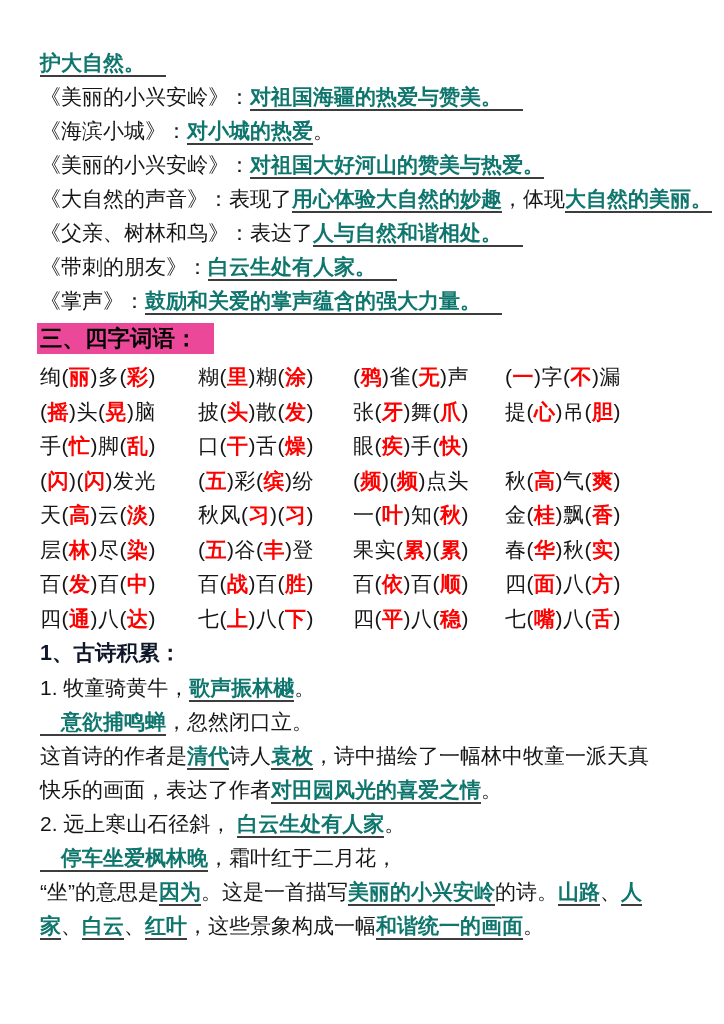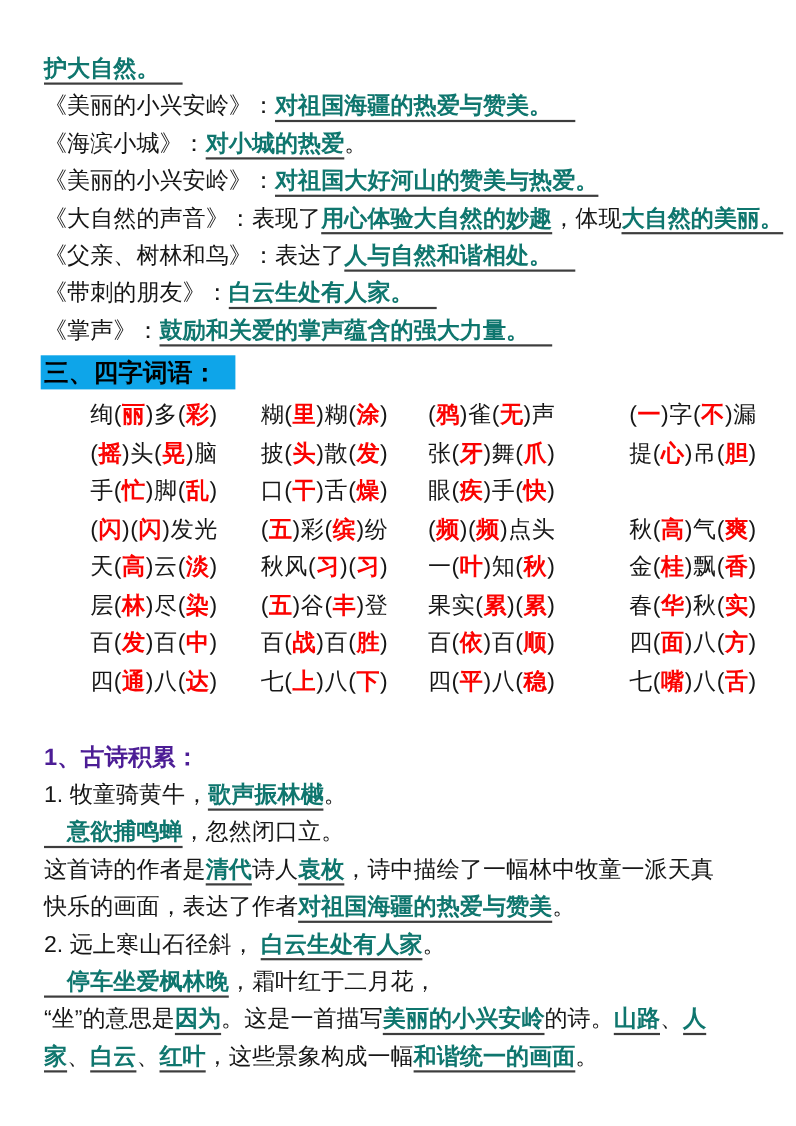--- a/index.html
+++ b/index.html
@@ -23,39 +23,37 @@
   .seg-black { color: #161616; }
   .seg-red {
     color: #0f766e;
     font-weight: bold;
     border-bottom: 2px solid #3d3d3d;
     padding-bottom: 1px;
     text-align: right;
   }
   .hl-header { margin: 3px 0 3px -3px; line-height: 36px; }
   .hl-band {
-    background: #0ea5e9;
+    background: #ec4899;
     color: #000000;
     font-weight: bold;
     font-size: 22.5px;
     padding: 3px 16px 3px 3px;
   }
   .subheader {
     font-weight: bold;
     font-size: 21.5px;
     line-height: 35px;
-    color: #4c1d95;
-    margin-top: 34px;
+    color: #0f172a;
   }
   .word-row {
     display: grid;
     grid-template-columns: 158px 155px 152px 1fr;
     line-height: 34.5px;
     white-space: nowrap;
-    text-align: right;
   }
   .word-cell { letter-spacing: 0.5px; }
   .word-black { color: #161616; }
   .word-red { color: #fb0200; font-weight: bold; }
 </style>
 </head>
 <body>
 
 <div class="page">
 
@@ -124,20 +122,20 @@
       </div>
     </div>
 
 
   <div class="subheader">1、古诗积累：</div>
 
   <div id="poem-lines">
       <div class="line"><span class="seg-black">1. 牧童骑黄牛，</span><span class="seg-red">歌声振林樾</span><span class="seg-black">。</span></div>
       <div class="line"><span class="seg-red">　意欲捕鸣蝉</span><span class="seg-black">，忽然闭口立。</span></div>
       <div class="line"><span class="seg-black">这首诗的作者是</span><span class="seg-red">清代</span><span class="seg-black">诗人</span><span class="seg-red">袁枚</span><span class="seg-black">，诗中描绘了一幅林中牧童一派天真</span></div>
-      <div class="line"><span class="seg-black">快乐的画面，表达了作者</span><span class="seg-red">对祖国海疆的热爱与赞美</span><span class="seg-black">。</span></div>
+      <div class="line"><span class="seg-black">快乐的画面，表达了作者</span><span class="seg-red">对田园风光的喜爱之情</span><span class="seg-black">。</span></div>
       <div class="line"><span class="seg-black">2. 远上寒山石径斜， </span><span class="seg-red">白云生处有人家</span><span class="seg-black">。</span></div>
       <div class="line"><span class="seg-red">　停车坐爱枫林晚</span><span class="seg-black">，霜叶红于二月花，</span></div>
       <div class="line"><span class="seg-black">“坐”的意思是</span><span class="seg-red">因为</span><span class="seg-black">。这是一首描写</span><span class="seg-red">美丽的小兴安岭</span><span class="seg-black">的诗。</span><span class="seg-red">山路</span><span class="seg-black">、</span><span class="seg-red">人</span></div>
       <div class="line"><span class="seg-red">家</span><span class="seg-black">、</span><span class="seg-red">白云</span><span class="seg-black">、</span><span class="seg-red">红叶</span><span class="seg-black">，这些景象构成一幅</span><span class="seg-red">和谐统一的画面</span><span class="seg-black">。</span></div>
     </div>
 
 </div>
 
 </body></html>

